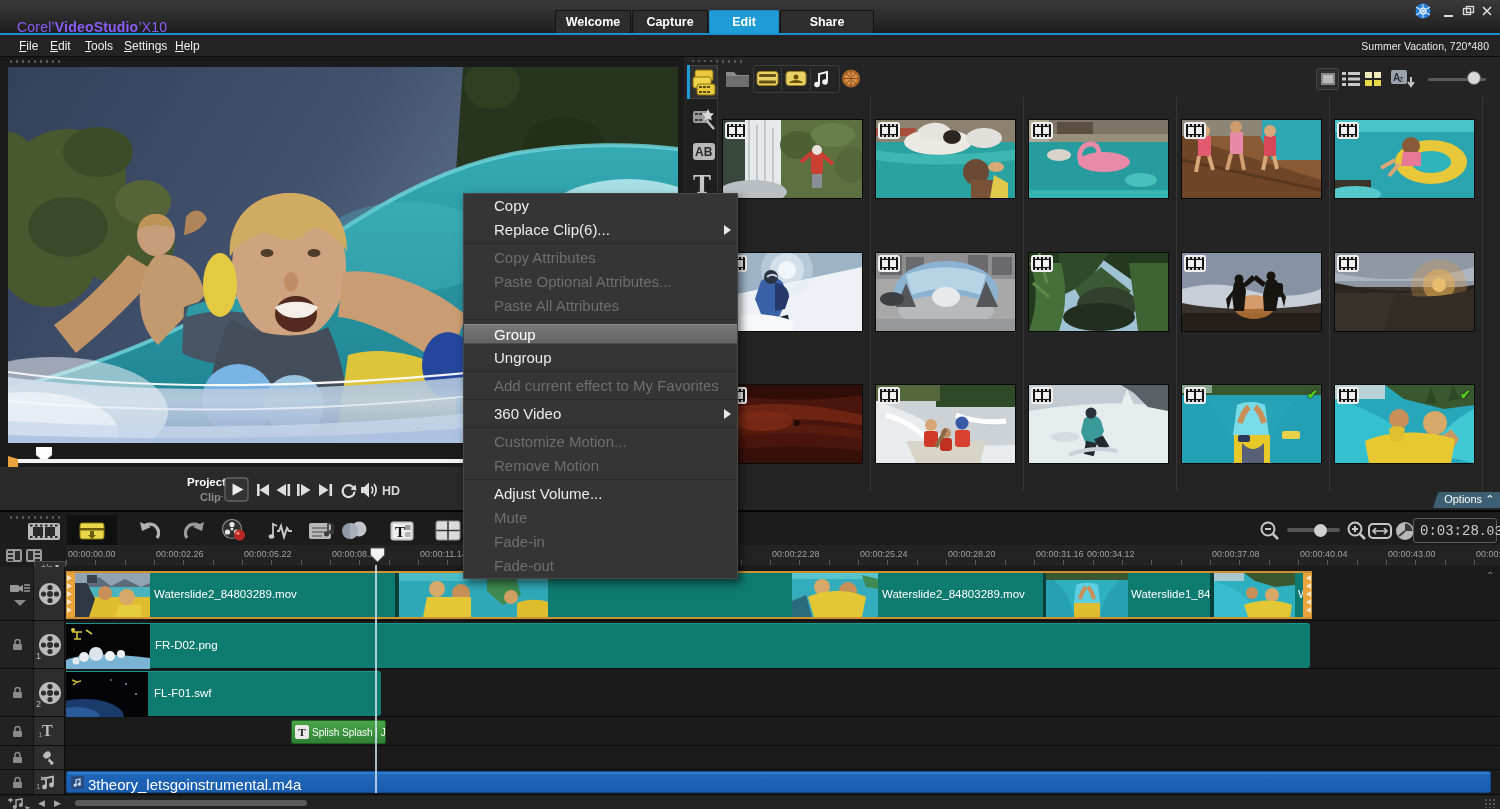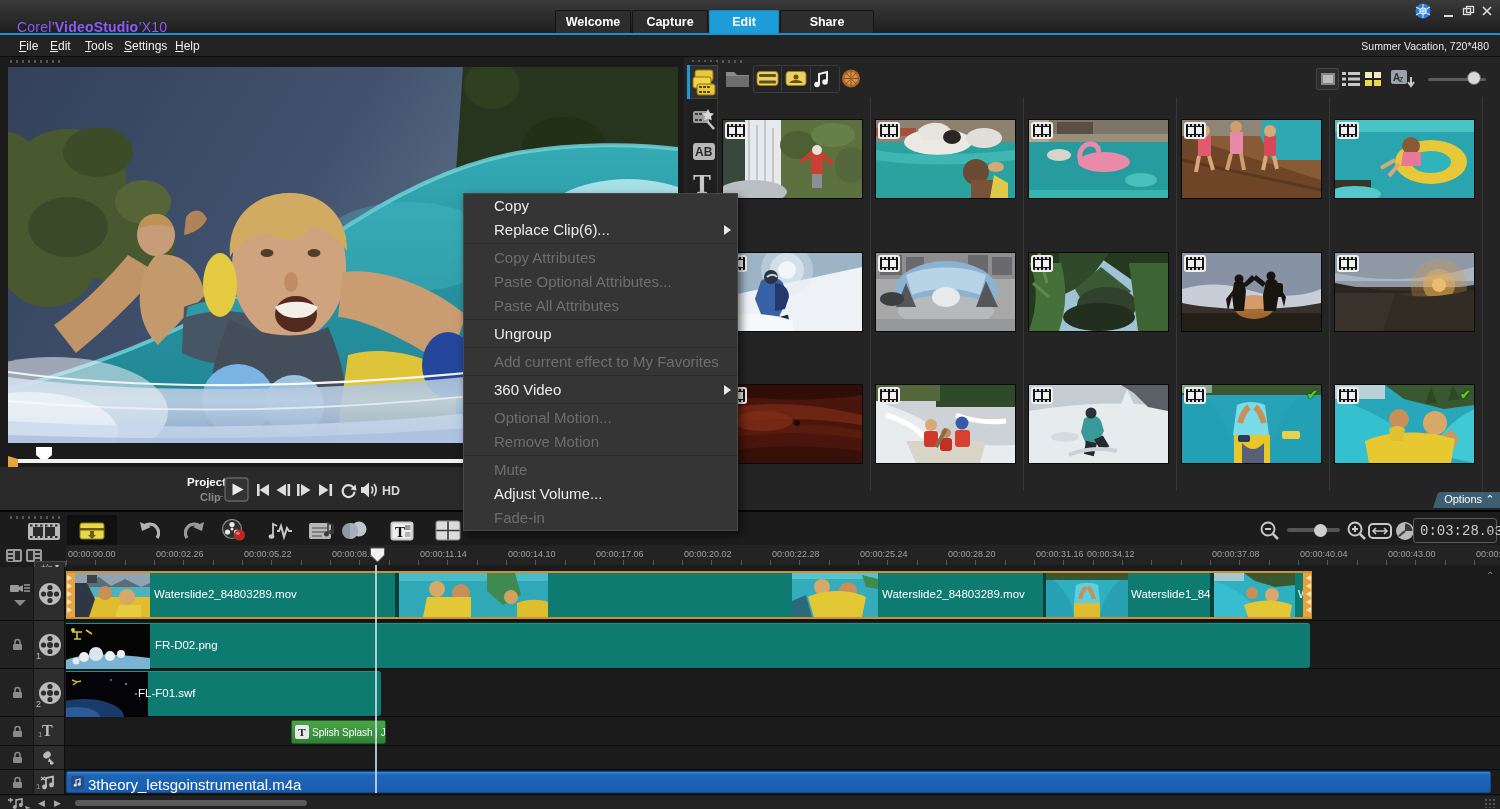--- a/index.html
+++ b/index.html
@@ -920,21 +920,21 @@
   <div class="abs" style="left:66px;top:104px;width:315px;height:45px;background:#0e7b71;border-radius:0 3px 3px 0;border-top:1px solid #1a958a;z-index:2">
     <svg class="abs" style="left:0;top:0" width="82" height="45" viewBox="0 0 82 45">
       <rect width="82" height="45" fill="#030308"></rect>
       <ellipse cx="18" cy="45" rx="40" ry="18" fill="#1a3a6a"></ellipse>
       <ellipse cx="10" cy="45" rx="24" ry="10" fill="#2a5a9a"></ellipse>
       <path d="M6 8l5 2-4 3M11 10l4-1" stroke="#c8b838" stroke-width="1.5" fill="none"></path>
       <circle cx="60" cy="12" r="1" fill="#8899bb"></circle>
           <circle cx="70" cy="22" r="1" fill="#8899bb"></circle>
           <circle cx="45" cy="8" r="1" fill="#667799"></circle>
     </svg>
-    <div class="cliplab" style="left:72px;top:15px">FL-F01.swf</div>
+    <div class="cliplab" style="left:88px;top:15px">FL-F01.swf</div>
   </div>
 
   <div class="abs" style="left:291px;top:153px;width:95px;height:24px;background:linear-gradient(#4aa548,#2e8234);border:1px solid #1e5c22;border-radius:2px;z-index:2;overflow:hidden">
     <div class="abs" style="left:3px;top:4px;width:14px;height:14px;background:#e8e8e8;border-radius:2px;font-family:'Liberation Serif',serif;font-size:11px;font-weight:bold;color:#222;text-align:center;line-height:14px">T</div>
     <div class="abs" style="left:20px;top:6px;font-size:10px;color:#fff;white-space:nowrap">Splish Splash | Ja</div>
   </div>
 
   <div class="abs" style="left:66px;top:204px;width:1425px;height:22px;background:linear-gradient(#3a86d4 0%,#1e66b8 15%,#1a5cae 100%);border:1px solid #0d4a90;border-radius:2px;z-index:2">
     <svg class="abs" style="left:4px;top:4px" width="14" height="14" viewBox="0 0 14 14">
           <rect width="13" height="13" rx="2" fill="#2a4a80"></rect>
@@ -964,25 +964,29 @@
 <div class="abs" id="playhead-line"></div>
 
 <div class="abs" id="ctxmenu">
   <div class="ci">Copy</div>
   <div class="ci">Replace Clip(6)...<span class="carrow"></span></div>
   <div class="csep"></div>
   <div class="ci dis">Copy Attributes</div>
   <div class="ci dis">Paste Optional Attributes...</div>
   <div class="ci dis">Paste All Attributes</div>
   <div class="csep"></div>
+  <div class="cisel">
+      <div>Group</div>
+    </div>
   <div class="ci">Ungroup</div>
   <div class="csep"></div>
   <div class="ci dis">Add current effect to My Favorites</div>
   <div class="csep"></div>
   <div class="ci">360 Video<span class="carrow"></span></div>
   <div class="csep"></div>
-  <div class="ci dis">Optional Motion...</div>
+  <div class="ci dis">Customize Motion...</div>
   <div class="ci dis">Remove Motion</div>
   <div class="csep"></div>
+  <div class="ci">Adjust Volume...</div>
   <div class="ci dis">Mute</div>
-  <div class="ci">Adjust Volume...</div>
   <div class="ci dis">Fade-in</div>
+  <div class="ci dis">Fade-out</div>
 </div>
 
 </body></html>

